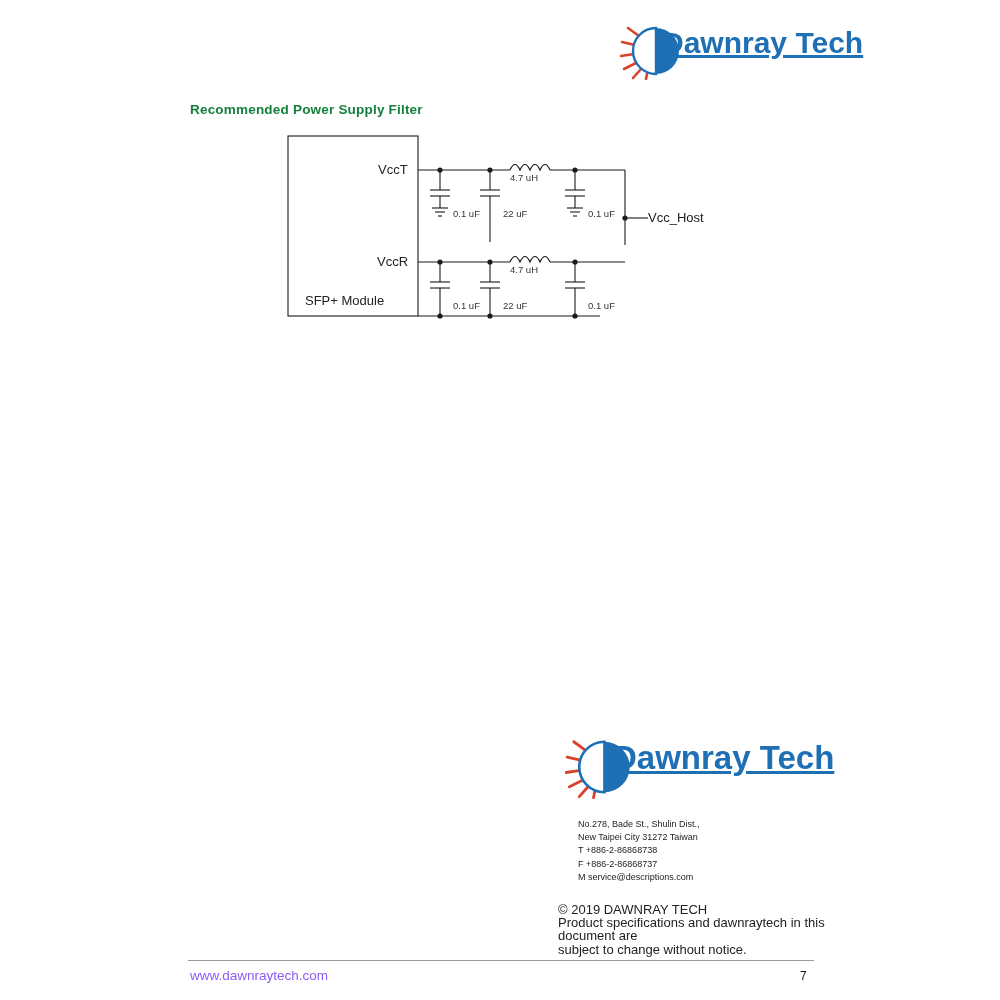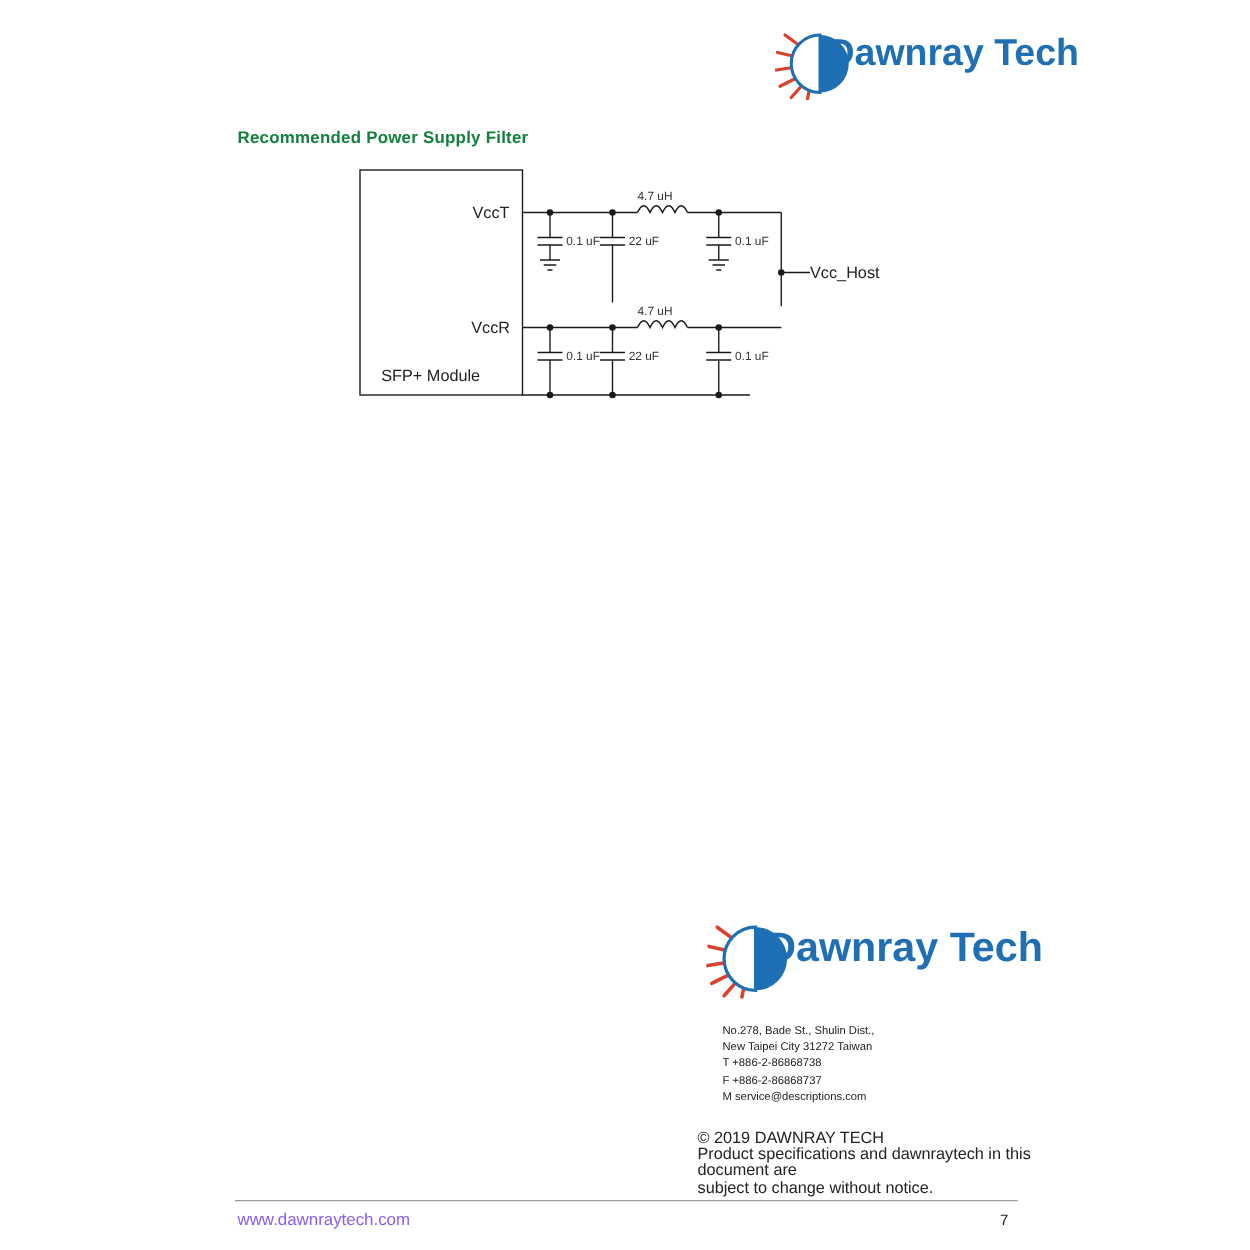--- a/index.html
+++ b/index.html
@@ -34,20 +34,21 @@
   .logo-wrap { position: relative; width: 100%; height: 100%; }
   .logo-text {
     position: absolute;
     left: 42px;
     top: 4px;
     font-size: 30px;
     font-weight: bold;
     color: #1f6fb5;
     letter-spacing: 0px;
     white-space: nowrap;
+    text-decoration: underline;
   }
   #logo-bottom .logo-text {
     left: 48px;
     font-size: 33px;
   }
   .sun {
     position: absolute;
     left: 0;
     top: 0;
     width: 62px;
@@ -76,20 +77,21 @@
 
   .sch-label {
     position: absolute;
     font-size: 13px;
     color: #222;
     white-space: nowrap;
   }
   .sch-label.small {
     font-size: 9.5px;
     color: #333;
+    margin-top: 20px;
   }
 
   
   #footer-info {
     position: absolute;
     left: 578px;
     top: 818px;
     width: 300px;
     font-size: 9px;
     line-height: 13.2px;

